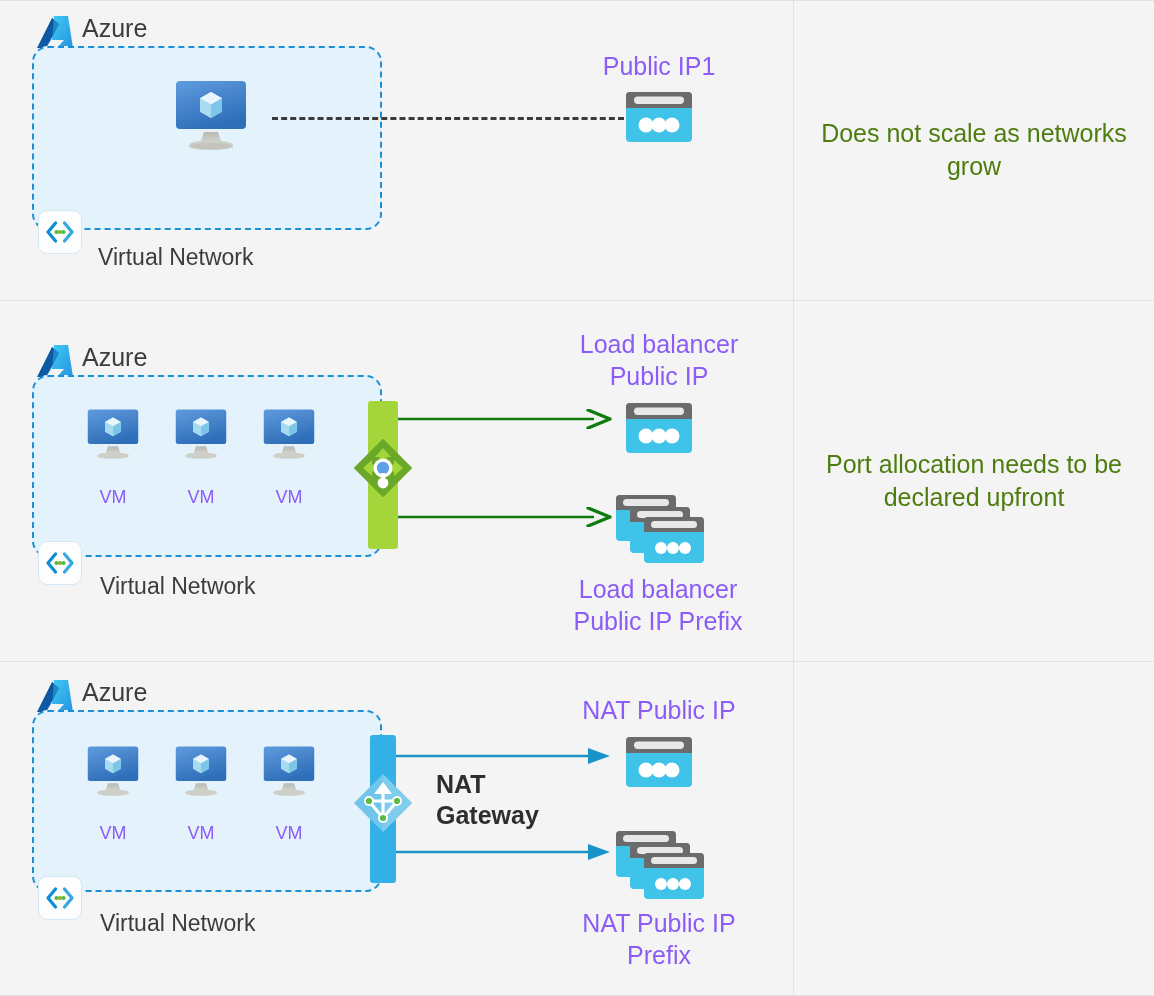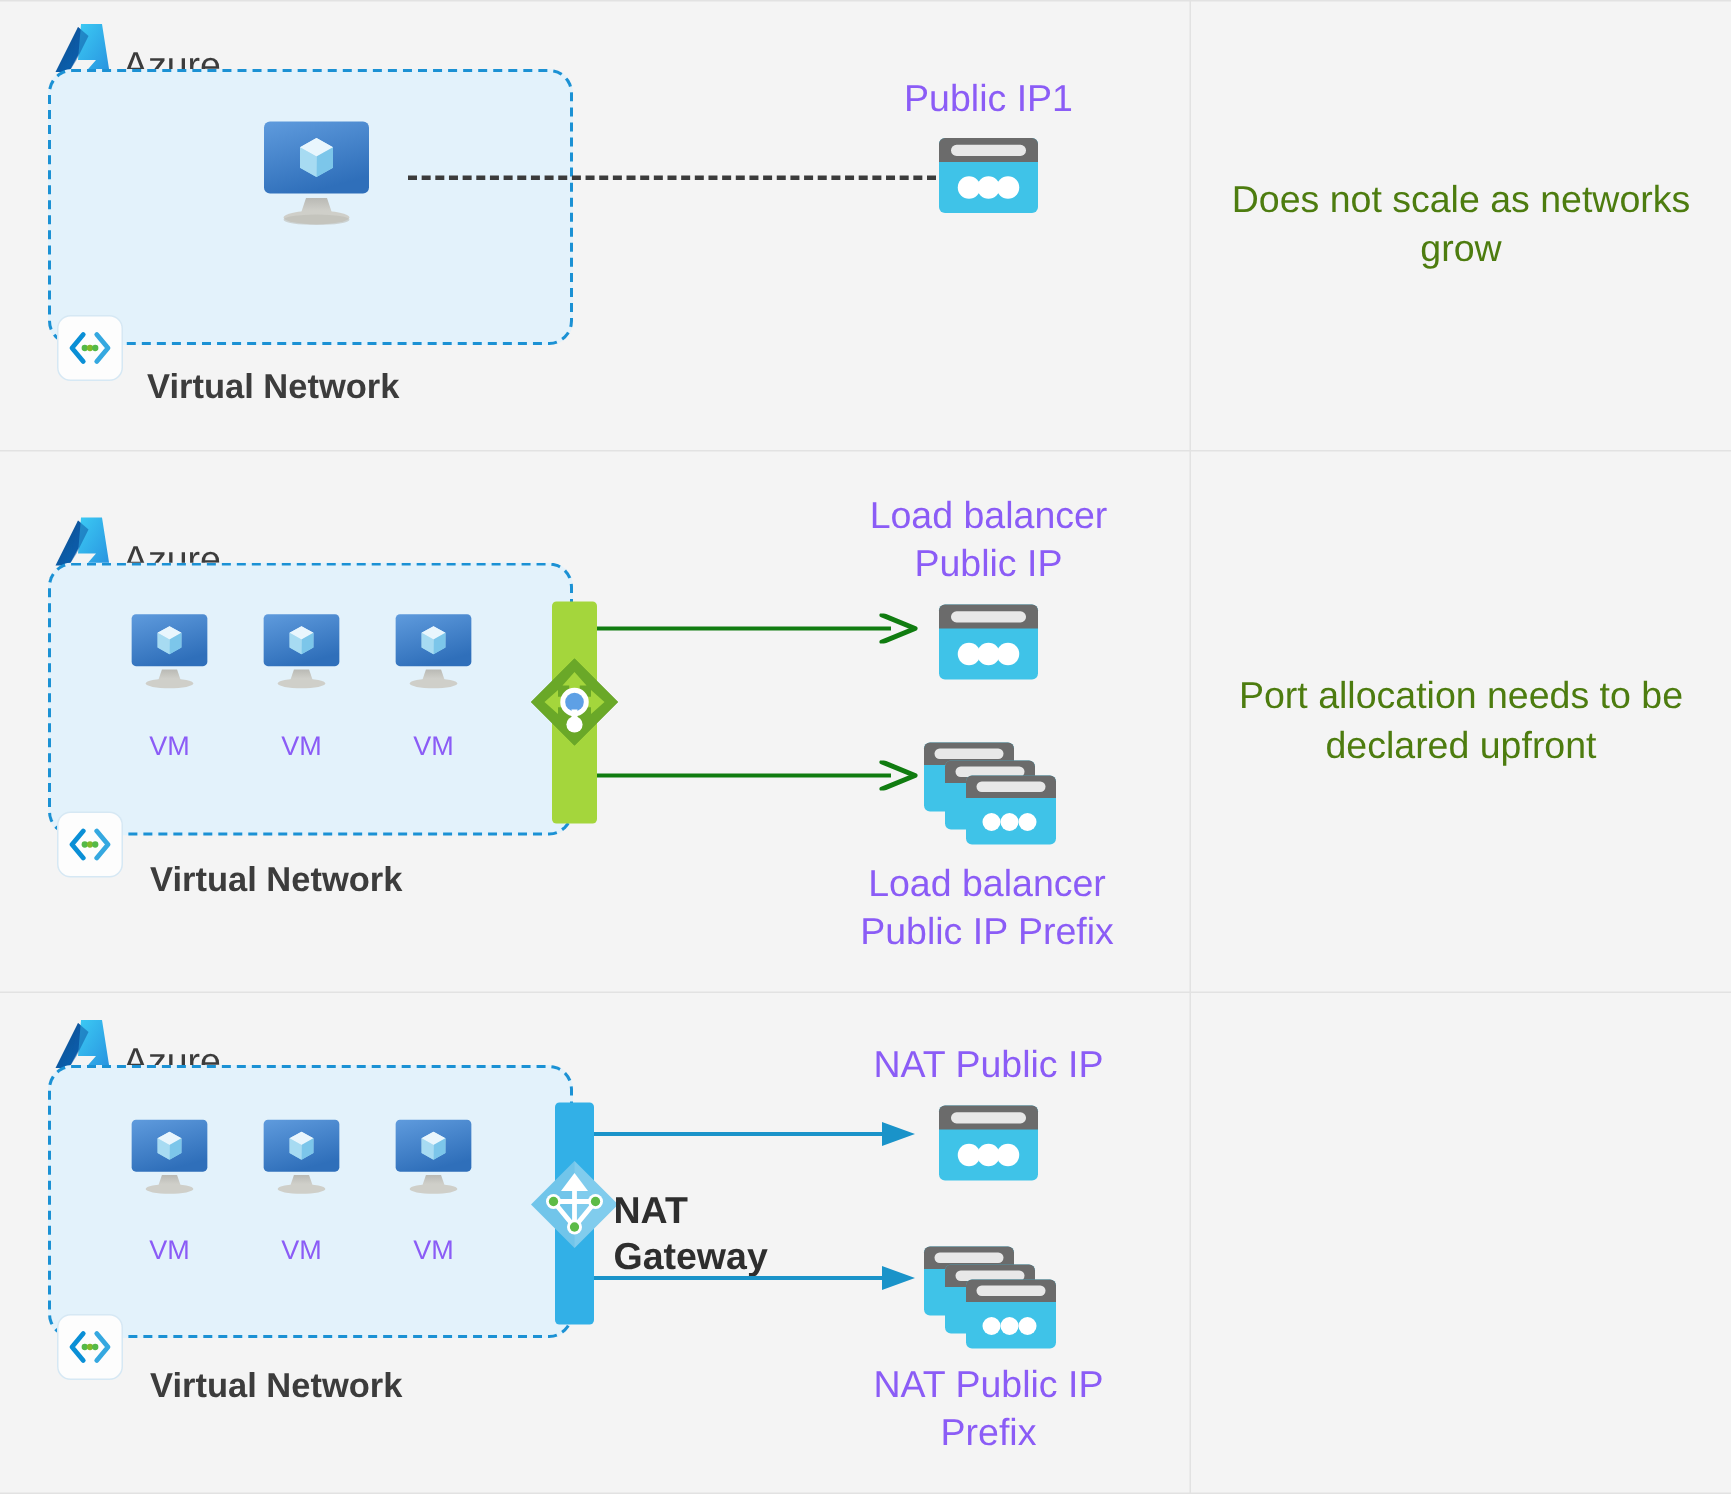--- a/index.html
+++ b/index.html
@@ -28,39 +28,39 @@
     position: absolute; left: 794px; top: 0; width: 360px; height: 100%;
     display: flex; align-items: center; justify-content: center;
     padding: 0 16px;
   }
   .note {
     text-align: center; font-size: 25px; line-height: 1.32;
     color: #4d7c0f; font-weight: 400;
   }
 
   
-  .azure-brand { position: absolute; display: flex; align-items: flex-end; gap: 6px; }
+  .azure-brand { position: absolute; display: flex; align-items: flex-start; gap: 6px; }
   .azure-label { font-size: 25px; color: #3c3c3c; line-height: 1; padding-top: 4px; }
 
   
   .vnet-box {
     position: absolute;
     background: #e3f2fb;
     border: 2.5px dashed #1b91d4;
     border-radius: 16px;
   }
   .vnet-badge {
     position: absolute;
     width: 44px; height: 44px;
     background: #fdfdfd;
     border: 1px solid #d6e8f4;
     border-radius: 9px;
     display: flex; align-items: center; justify-content: center;
   }
-  .vnet-caption { position: absolute; font-size: 23px; color: #3c3c3c; white-space: nowrap; font-weight: bold; }
+  .vnet-caption { position: absolute; font-size: 23px; color: #3c3c3c; white-space: nowrap; }
 
   
   .icon-wrap { position: absolute; }
   .cap {
     position: absolute; text-align: center; font-size: 25px;
     color: #8b5cf6; line-height: 1.28; white-space: pre-line;
   }
   .cap-vm { font-size: 18px; }
 
   .svc-label {
@@ -405,21 +405,21 @@
           </g>
           <path d="M31 10 L40 22 L22 22 Z" fill="#ffffff"></path>
           <circle cx="17" cy="29" r="5" fill="#ffffff"></circle>
           <circle cx="17" cy="29" r="3.1" fill="#5dbb46"></circle>
           <circle cx="45" cy="29" r="5" fill="#ffffff"></circle>
           <circle cx="45" cy="29" r="3.1" fill="#5dbb46"></circle>
           <circle cx="31" cy="46" r="5" fill="#ffffff"></circle>
           <circle cx="31" cy="46" r="3.1" fill="#5dbb46"></circle>
         </svg>
       </div>
-      <div class="svc-label" style="left:409px; top:107px;margin-top:23px;">NAT
+      <div class="svc-label" style="left:436px; top:107px;">NAT
 Gateway</div>
 
       <div class="conn" style="left:396px; top:84px;">
         <svg width="218" height="20" viewBox="0 0 218 20">
           <line x1="0" y1="10" x2="196" y2="10" stroke="#1a93c9" stroke-width="2.6"></line>
           <path d="M192 2 L214 10 L192 18 Z" fill="#1a93c9"></path>
         </svg>
       </div>
       <div class="conn" style="left:396px; top:180px;">
         <svg width="218" height="20" viewBox="0 0 218 20">

